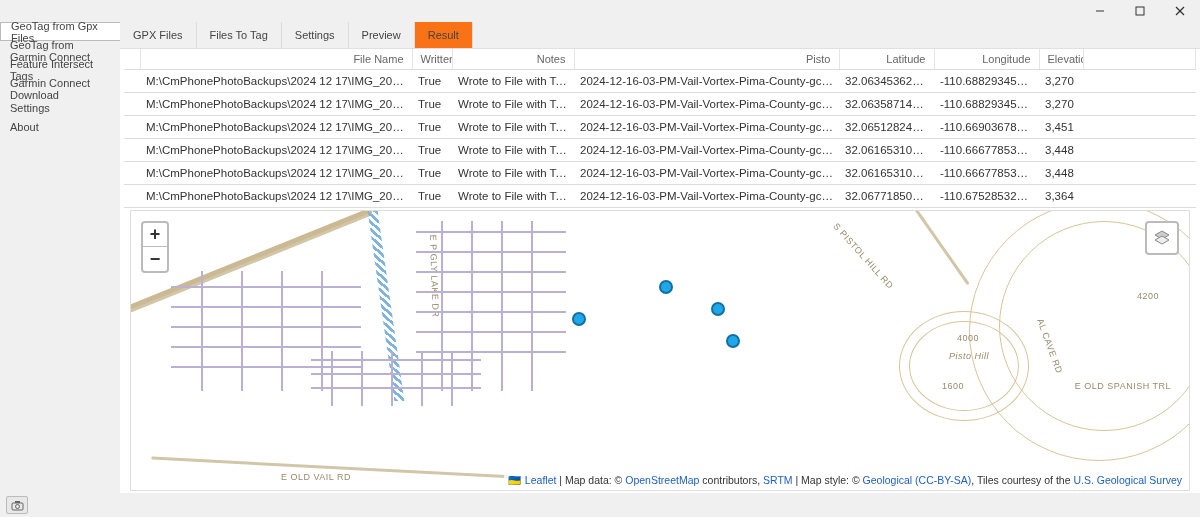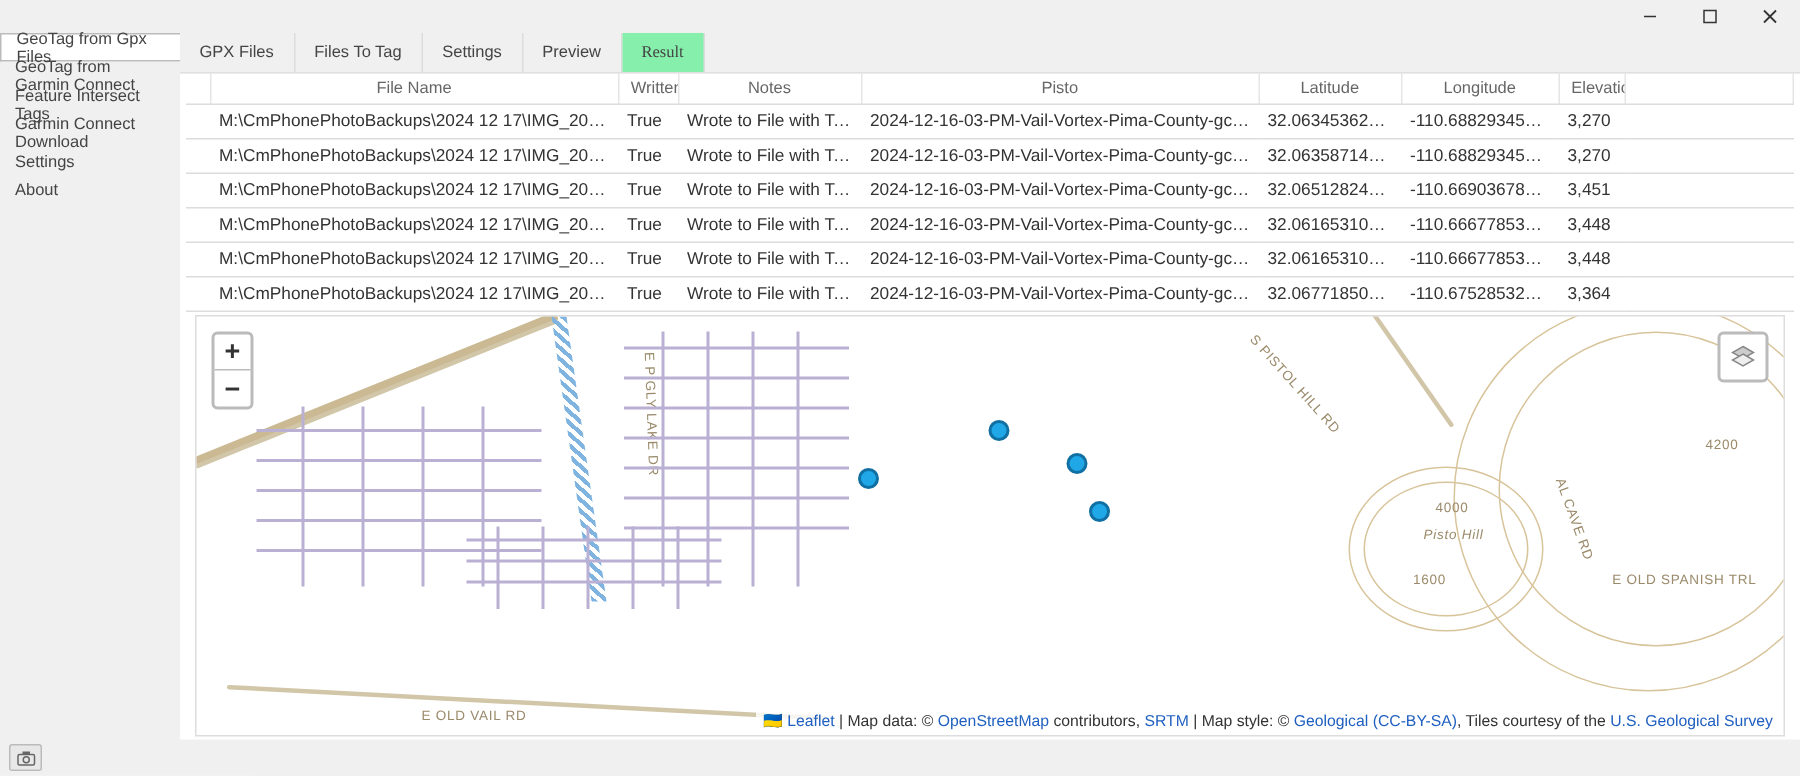--- a/index.html
+++ b/index.html
@@ -8,26 +8,26 @@
   .titlebar .spacer { flex: 1; }
   .titlebar .winbtn { width: 40px; height: 22px; display: flex; align-items: center; justify-content: center; color: #333; font-size: 10px; }
   .titlebar .winbtn svg { display:block; }
   .shell { display: flex; height: calc(100% - 22px - 24px); }
   .sidebar { width: 120px; background: #f0f0f0; border-right: 0; }
   .side-item { padding: 4px 10px; font-size: 11px; color: #444; cursor: default; height: 19px; display:flex; align-items:center; }
   .side-item.active { background: #ffffff; border: 1px solid #bbb; border-right: none; }
   .main { flex: 1; display: flex; flex-direction: column; background: #fff; }
   .tabbar { height: 27px; background: #f0f0f0; display: flex; align-items: stretch; border-bottom: 1px solid #e0e0e0; }
   .tab { padding: 0 13px; display: flex; align-items: center; font-size: 11px; color: #444; border-right: 1px solid #dcdcdc; cursor: default; }
-  .tab.active { background: #86efac; font-family: Liberation Serif, serif; }
+  .tab.active { background: #f97316; }
   .content { flex: 1; overflow: hidden; position: relative; display:flex; flex-direction:column; }
   h2.results { font-size: 17px; font-weight: 400; color: #333; padding: 8px 12px 4px 12px; }
   .tablewrap { padding: 0 4px; }
   table { width: 100%; border-collapse: collapse; table-layout: fixed; }
-  th { text-align: center; font-weight: 400; font-size: 11px; color: #666; padding: 4px 8px; border-right: 1px solid #e5e5e5; border-bottom: 1px solid #dcdcdc; white-space: nowrap; overflow:hidden; }
+  th { text-align: right; font-weight: 400; font-size: 11px; color: #666; padding: 4px 8px; border-right: 1px solid #e5e5e5; border-bottom: 1px solid #dcdcdc; white-space: nowrap; overflow:hidden; }
   th.first { width:16px; border-right:1px solid #e5e5e5;}
   td { font-size: 11.5px; color: #333; padding: 5px 6px; border-bottom: 1px solid #dcdcdc; white-space: nowrap; overflow: hidden; text-overflow: ellipsis; }
   .col-filename { width: 272px; }
   .col-written  { width: 40px; }
   .col-notes    { width: 122px; }
   .col-source   { width: 265px; }
   .col-lat      { width: 95px; }
   .col-lon      { width: 105px; }
   .col-elev     { width: 44px; }
   .action-row { display:flex; justify-content:flex-end; padding: 4px 10px 2px 0; }

